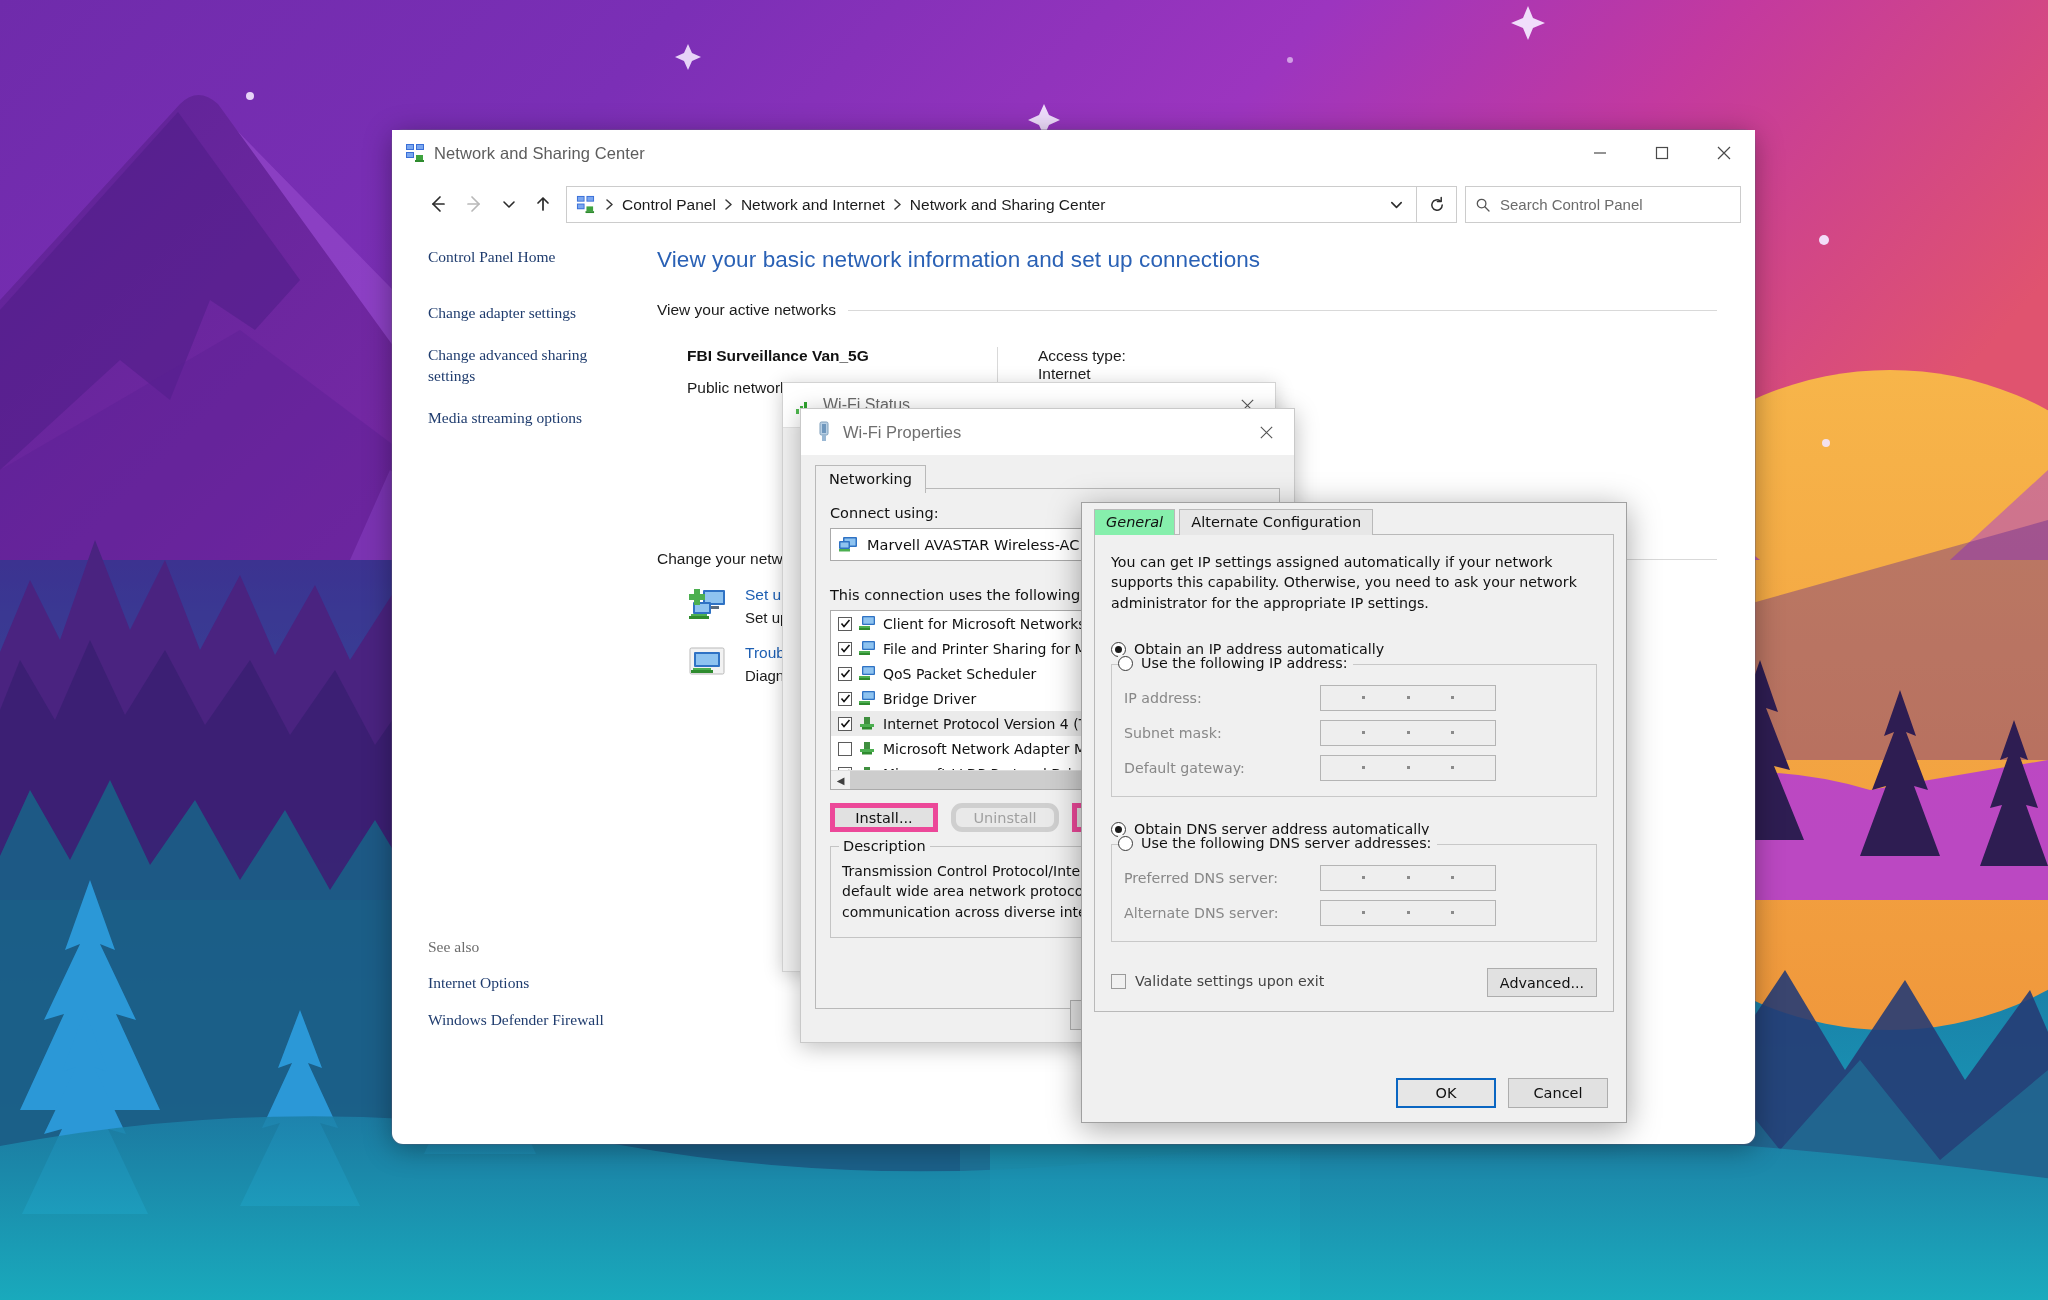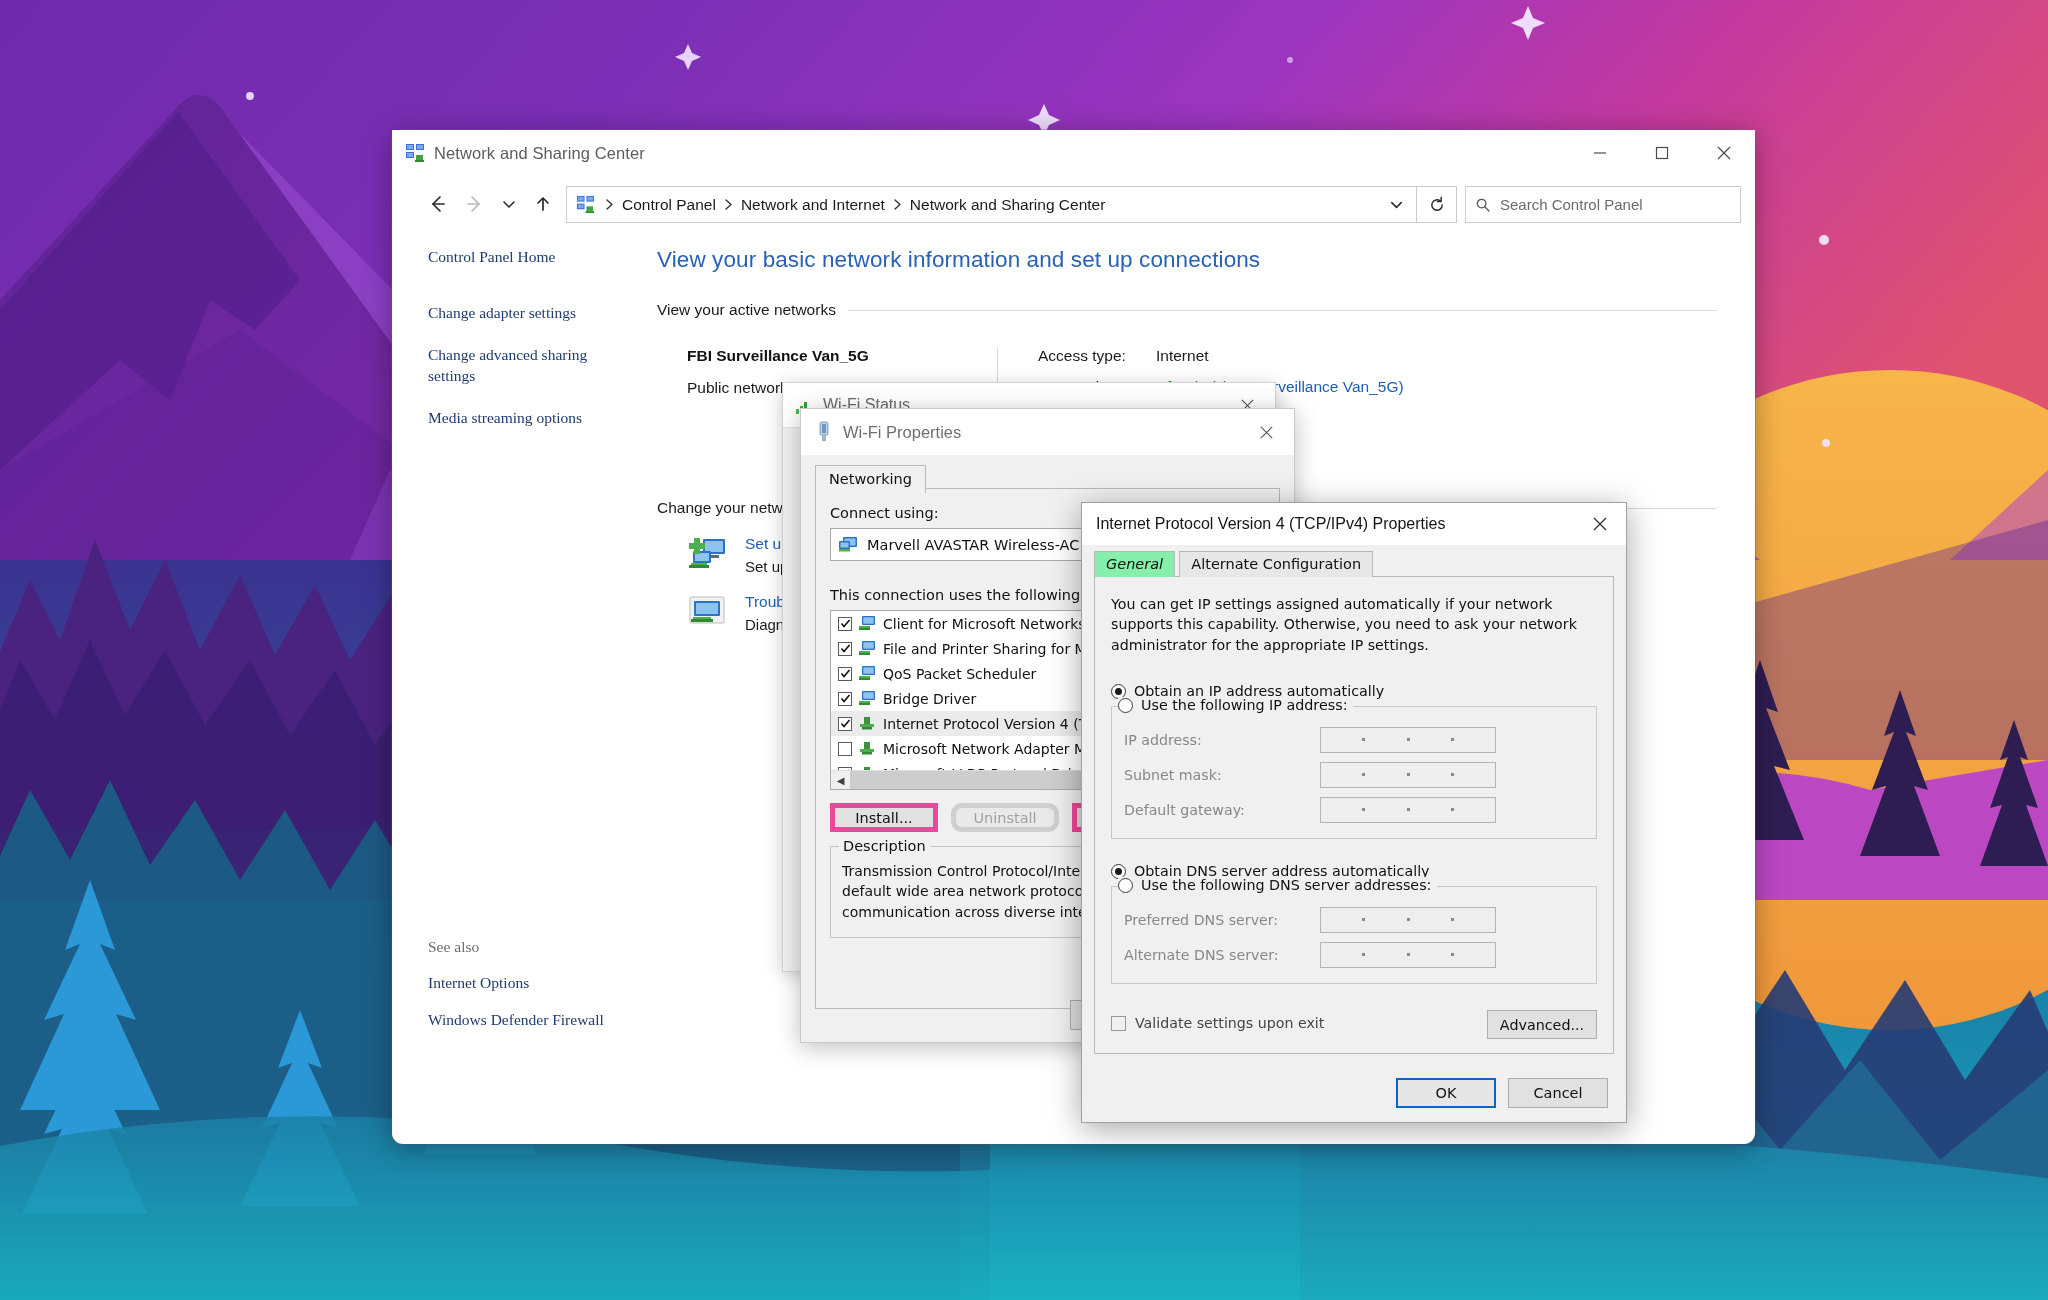--- a/index.html
+++ b/index.html
@@ -107,21 +107,21 @@
   .sec-head .rule { flex:1; height:1px; background:#d9d9d9; }
 
   #active-net {
     display: flex; margin-top: 28px; position: relative; padding-left: 30px;
   }
   #active-left { width: 310px; }
   #net-name { font-size: 15.5px; font-weight: bold; color: #111; margin-bottom: 14px; }
   #net-type { font-size: 15.5px; color: #1b1b1b; }
   #active-divider { width:1px; background:#d9d9d9; margin: 0 30px 0 0; align-self: stretch; }
   #active-right { padding-left: 10px; }
-  .kv { display:flex; align-items:center; margin-bottom: 13px; font-size:15.5px; }
+  .kv { display:flex; align-items:flex-start; margin-bottom: 13px; font-size:15.5px;flex-direction:column; }
   .kv .k { width: 118px; color:#1b1b1b; }
   .kv .v { color:#1b1b1b; }
   .kv .v.link { color:#1d5fb3; }
   #conn-icon { width: 18px; height: 15px; margin-right: 6px; display:block; }
 
   #change-sec { margin-top: 90px; padding-left: 0; }
   .chg-item { display:flex; gap: 16px; margin-top: 18px; padding-left: 30px; }
   .chg-ico { width: 42px; height: 38px; flex:none; }
   .chg-txt .t { font-size:15.5px; color:#1d5fb3; margin-bottom:5px; }
   .chg-txt .d { font-size:15px; color:#1b1b1b; }
@@ -753,28 +753,20 @@
       </div>
 
       <div id="wp-footer">
         <div class="dlg-btn">OK</div>
         <div class="dlg-btn">Cancel</div>
       </div>
     </div>
   </div>
 
   <div id="ipv4">
-    <div id="ip-tb">
-      <span id="ip-title">Internet Protocol Version 4 (TCP/IPv4) Properties</span>
-      <div id="ip-close">
-        <svg width="18" height="18" viewBox="0 0 18 18">
-            <path d="M3 3 L15 15 M15 3 L3 15" stroke="#333" stroke-width="1.3"></path>
-          </svg>
-      </div>
-    </div>
 
     <div id="ip-tabstrip">
       <span class="ip-tab active">General</span>
       <span class="ip-tab inactive">Alternate Configuration</span>
     </div>
 
     <div id="ip-panel">
       <div id="ip-intro">You can get IP settings assigned automatically if your network supports this capability. Otherwise, you need to ask your network administrator for the appropriate IP settings.</div>
 
       <div style="height:22px"></div>

